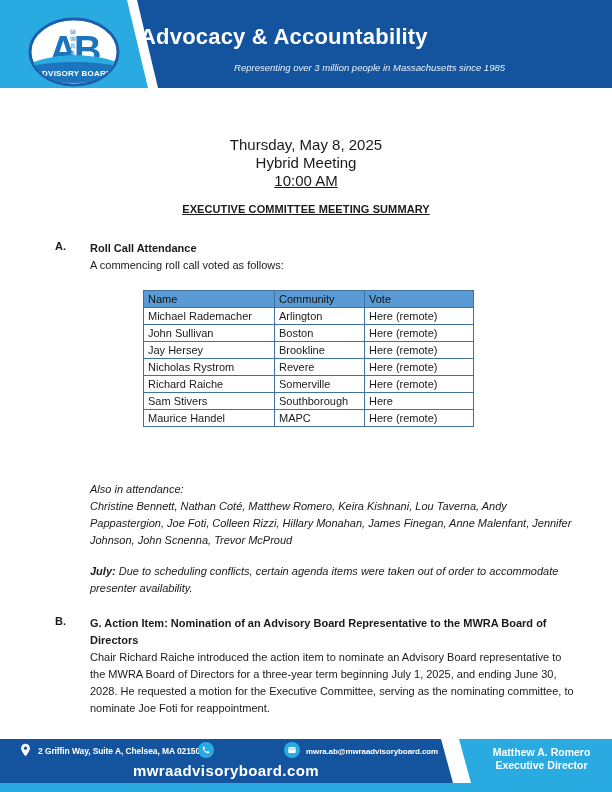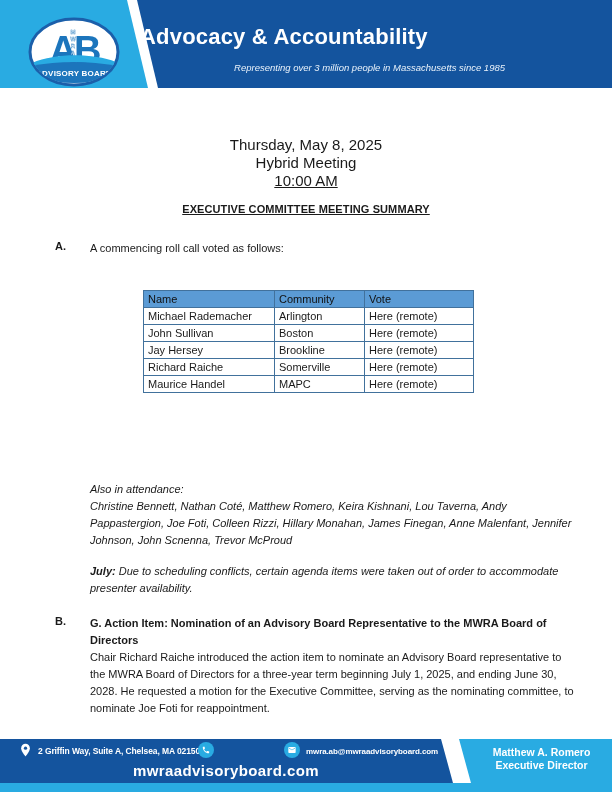--- a/index.html
+++ b/index.html
@@ -98,20 +98,21 @@
 <div class="meeting-info">
   <div>Thursday, May 8, 2025</div>
   <div>Hybrid Meeting</div>
   <div><span class="u">10:00 AM</span></div>
 </div>
 
 <div class="doc-title">EXECUTIVE COMMITTEE MEETING SUMMARY</div>
 
 <div class="sec-letter" style="top:240px;">A.</div>
 <div class="sec-body" style="top:240px;">
+  <div class="sec-head">Roll Call Attendance</div>
   <div>A commencing roll call voted as follows:</div>
 </div>
 
 <div class="tbl-wrap">
   <table>
     <thead>
       <tr>
         <th class="c-name">Name</th>
         <th class="c-comm">Community</th>
         <th class="c-vote">Vote</th>
@@ -127,23 +128,33 @@
         <td>John Sullivan</td>
         <td>Boston</td>
         <td>Here (remote)</td>
       </tr>
       <tr>
         <td>Jay Hersey</td>
         <td>Brookline</td>
         <td>Here (remote)</td>
       </tr>
       <tr>
+        <td>Nicholas Rystrom</td>
+        <td>Revere</td>
+        <td>Here (remote)</td>
+      </tr>
+      <tr>
         <td>Richard Raiche</td>
         <td>Somerville</td>
         <td>Here (remote)</td>
+      </tr>
+      <tr>
+        <td>Sam Stivers</td>
+        <td>Southborough</td>
+        <td>Here</td>
       </tr>
       <tr>
         <td>Maurice Handel</td>
         <td>MAPC</td>
         <td>Here (remote)</td>
       </tr>
     </tbody>
   </table>
 </div>
 

